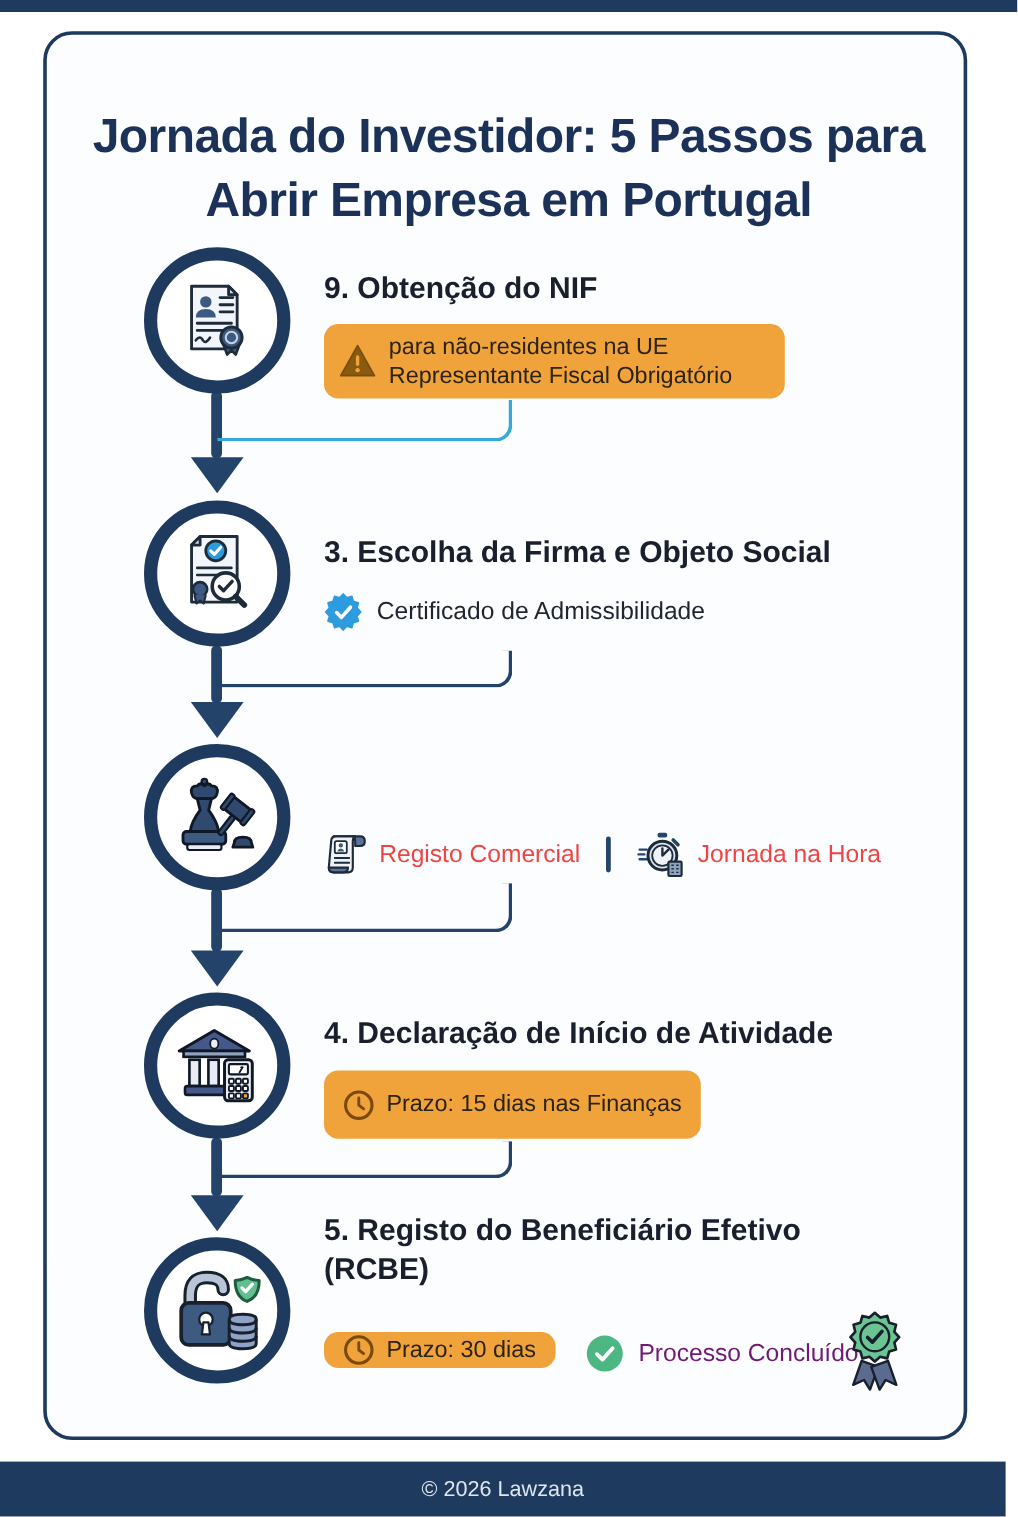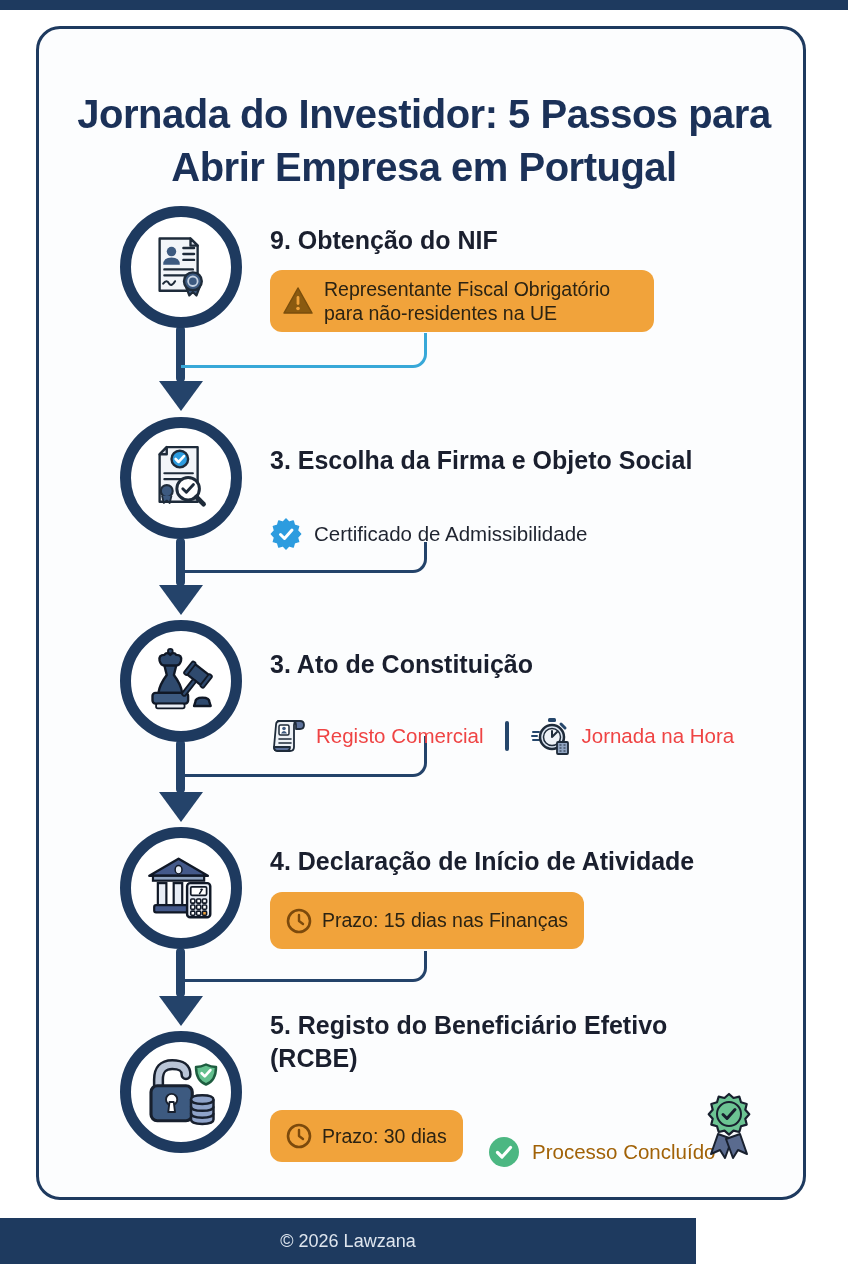--- a/index.html
+++ b/index.html
@@ -28,28 +28,28 @@
   .e3{top:736px;height:41px;}
   .e4{top:951px;height:31px;}
   
   .step-title{position:absolute;left:270px;font-size:25px;font-weight:bold;color:#1a1f2e;line-height:1.3;}
   .t1{top:224px}.t2{top:444px}.t3{top:648px}.t4{top:845px}.t5{top:1009px;width:470px;}
   .orange-badge{position:absolute;background:#f1a33b;border-radius:12px;display:flex;align-items:center;
         color:#2b2313;font-size:19.5px;font-weight:normal;box-sizing:border-box;}
   .b1{left:270px;top:270px;width:384px;height:62px;padding:0 12px;gap:10px;}
   .b1 .lines{line-height:1.25;}
   .b4{left:270px;top:892px;height:57px;padding:0 16px;gap:10px;}
-  .b5{left:270px;top:1110px;height:52px;padding:0 16px;gap:10px;}
-  .inline-row{position:absolute;left:270px;display:flex;align-items:center;margin-top:24px;}
+  .b5{left:270px;top:1110px;height:30px;padding:0 16px;gap:10px;}
+  .inline-row{position:absolute;left:270px;display:flex;align-items:center;}
   .r2{top:494px;gap:12px;font-size:20.5px;color:#1f2430;}
   .r3{top:692px;gap:10px;font-size:20.5px;color:#ef4444;}
-  .r5{left:488px;top:1112px;gap:12px;font-size:20.5px;color:#a16207;}
+  .r5{left:488px;top:1112px;gap:12px;font-size:20.5px;color:#701a75;}
   .divider3{width:4px;height:30px;background:#25466b;border-radius:2px;margin:0 12px;}
   .medal{position:absolute;left:698px;top:1092px;}
-  .footer{position:absolute;left:0;top:1218px;width:696px;height:46px;background:#1e3a5f;
+  .footer{position:absolute;left:0;top:1218px;width:838px;height:46px;background:#1e3a5f;
         display:flex;align-items:center;justify-content:center;color:#dfe6ef;font-size:18px;}
 </style>
 </head>
 <body>
 
 <div class="page">
   <div class="topbar"></div>
   <div class="card"></div>
   <h1 class="main-title">Jornada do Investidor: 5 Passos para Abrir Empresa em Portugal</h1>
 
@@ -80,22 +80,22 @@
     </svg>
   </div>
   <div class="step-title t1">9. Obtenção do NIF</div>
   <div class="orange-badge b1">
     <svg width="32" height="30" viewBox="0 0 32 30">
       <path d="M16 2 L30 27 H2 Z" fill="#8a5a10" stroke="#7a4e0c" stroke-width="1.5" stroke-linejoin="round"></path>
       <rect x="14.6" y="10" width="2.8" height="9" rx="1.4" fill="#f1a33b"></rect>
       <circle cx="16" cy="22.5" r="1.8" fill="#f1a33b"></circle>
     </svg>
     <div class="lines">
+      <div>para não-residentes na UE</div>
       <div>Representante Fiscal Obrigatório</div>
-      <div>para não-residentes na UE</div>
     </div>
   </div>
 
   <div class="step-circle c2">
     <svg width="76" height="76" viewBox="0 0 64 64">
       <path d="M20 6 h26 v46 h-32 V12 z" fill="#f2f5f9" stroke="#1e2b3a" stroke-width="2" stroke-linejoin="round"></path>
       <path d="M20 6 v6 h-6 z" fill="#d6dde8" stroke="#1e2b3a" stroke-width="2" stroke-linejoin="round"></path>
       <circle cx="31" cy="16" r="7" fill="#2d9cdf" stroke="#1e2b3a" stroke-width="2"></circle>
       <path d="M27.5 16 l2.5 2.5 4.5-5" fill="none" stroke="#ffffff" stroke-width="2.2" stroke-linecap="round" stroke-linejoin="round"></path>
       <path d="M18 28 h24 M18 33 h24" stroke="#1e2b3a" stroke-width="1.8" stroke-linecap="round"></path>
@@ -124,21 +124,20 @@
       <rect x="11" y="51" width="24" height="4" rx="1.5" fill="#e8edf5" stroke="#101826" stroke-width="1.5"></rect>
       <g transform="rotate(38 46 27)">
         <rect x="38" y="21" width="16" height="11" rx="2" fill="#2f4a6e" stroke="#101826" stroke-width="2"></rect>
         <rect x="35.5" y="20" width="3.5" height="13" rx="1.5" fill="#2f4a6e" stroke="#101826" stroke-width="1.5"></rect>
         <rect x="53" y="20" width="3.5" height="13" rx="1.5" fill="#2f4a6e" stroke="#101826" stroke-width="1.5"></rect>
         <rect x="45" y="32" width="3.5" height="16" rx="1.5" fill="#2f4a6e" stroke="#101826" stroke-width="1.5"></rect>
       </g>
       <path d="M44 50 q0 -4 6 -4 q6 0 6 4 l1 3 h-14 z" fill="#2f4a6e" stroke="#101826" stroke-width="2" stroke-linejoin="round"></path>
     </svg>
   </div>
-  <div class="step-title t3">3. Ato de Constituição</div>
   <div class="inline-row r3">
     <svg width="36" height="38" viewBox="0 0 36 38">
       <path d="M8 4 h22 q4 0 4 4 q0 4 -4 4 v0 h-4 V8 q0 -4 -4 -4 z" fill="#5d729b" stroke="#1e2b3a" stroke-width="1.8" stroke-linejoin="round"></path>
       <path d="M6 8 q0 -4 4 -4 h16 q-2 1 -2 4 v22 q0 4 -4 4 H8 q-4 0 -4 -4 z" fill="#eef2f7" stroke="#1e2b3a" stroke-width="1.8" stroke-linejoin="round"></path>
       <rect x="9" y="8" width="10" height="10" rx="1.5" fill="#ffffff" stroke="#1e2b3a" stroke-width="1.5"></rect>
       <circle cx="14" cy="11.5" r="1.8" fill="#3d5a80"></circle>
       <path d="M11 16.5 q1 -2.5 3 -2.5 q2 0 3 2.5" fill="#3d5a80"></path>
       <path d="M9 22 h12 M9 26 h12" stroke="#1e2b3a" stroke-width="1.6" stroke-linecap="round"></path>
       <path d="M4 30 h16 q0 4 -4 4 h-8 q-4 0 -4 -4 z" fill="#5d729b" stroke="#1e2b3a" stroke-width="1.8" stroke-linejoin="round"></path>
     </svg>

